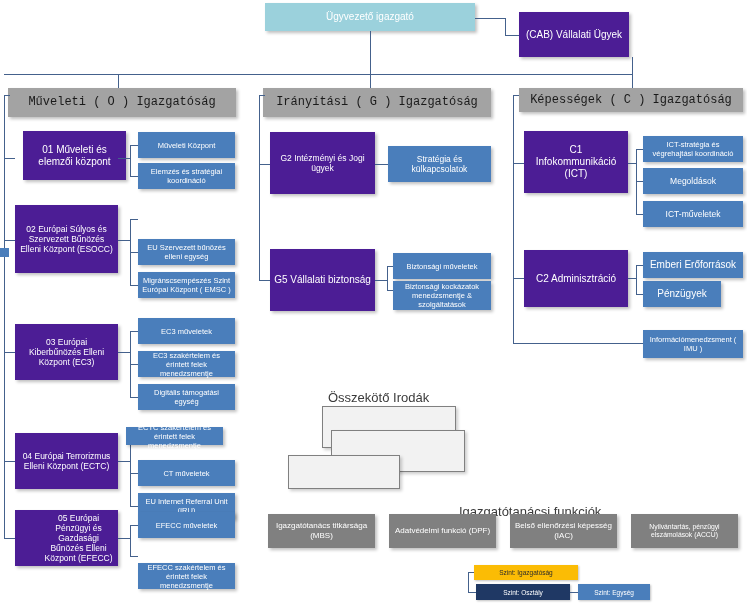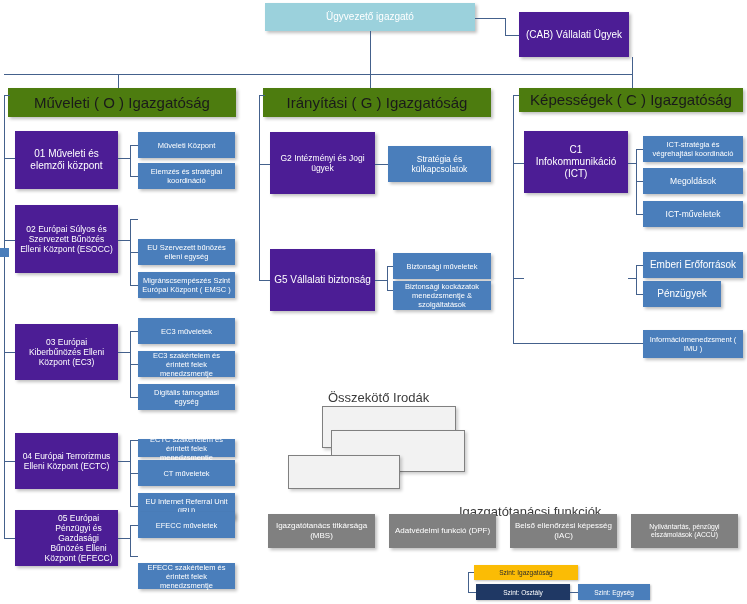--- a/index.html
+++ b/index.html
@@ -8,21 +8,21 @@
   #stage{position:relative;width:747px;height:604px;}
 
   .box{position:absolute;box-sizing:border-box;display:flex;align-items:center;
        justify-content:center;text-align:center;line-height:1.2;
        box-shadow:2px 2px 3px rgba(0,0,0,0.25);}
   .box span{display:block;padding:0 4px;}
 
   
   .ceo{background:#9BD1DC;color:#ffffff;font-size:10px;}
   
-  .dir{background:#4d7c0f;color:#1a1a1a;font-size:15px;}
+  .dir{background:#a3a3a3;color:#1a1a1a;font-size:12px;font-family:Liberation Mono, monospace;}
   
   .dept{background:#4c1d95;color:#ffffff;font-size:10px;}
   .dept.small{font-size:8.5px;}
   
   .unit{background:#4A7EBB;color:#ffffff;font-size:7.5px;}
   .unit.big{font-size:10px;}
   .unit.mid{font-size:8.5px;}
   
   .grey{background:#808080;color:#ffffff;font-size:8px;}
   .grey.small{font-size:6.8px;}
@@ -77,21 +77,21 @@
   </div>
   <div class="box dir" style="left:519px;top:88px;width:224px;height:24px;">
     <span>Képességek ( C ) Igazgatóság</span>
   </div>
 
   <div class="ln lnh" style="left:4px;top:95px;width:6px;"></div>
   <div class="ln lnv" style="left:4px;top:95px;height:443px;"></div>
   <div class="marker" style="left:0px;top:248px;"></div>
 
   <div class="ln lnh" style="left:4px;top:158px;width:11px;"></div>
-  <div class="box dept" style="left:15px;top:131px;width:103px;height:58px;">
+  <div class="box dept" style="left:23px;top:131px;width:103px;height:49px;">
     <span>01 Műveleti és elemzői központ</span>
   </div>
   <div class="ln lnh" style="left:118px;top:158px;width:12px;"></div>
   <div class="ln lnv" style="left:130px;top:145px;height:31px;"></div>
   <div class="ln lnh" style="left:130px;top:145px;width:8px;"></div>
   <div class="box unit" style="left:138px;top:132px;width:97px;height:26px;">
     <span>Műveleti Központ</span>
   </div>
   <div class="ln lnh" style="left:130px;top:176px;width:8px;"></div>
   <div class="box unit" style="left:138px;top:163px;width:97px;height:26px;">
@@ -133,21 +133,21 @@
     <span>Digitális támogatási egység</span>
   </div>
 
   <div class="ln lnh" style="left:4px;top:461px;width:11px;"></div>
   <div class="box dept small" style="left:15px;top:433px;width:103px;height:56px;">
     <span>04 Európai Terrorizmus Elleni Központ (ECTC)</span>
   </div>
   <div class="ln lnh" style="left:118px;top:461px;width:12px;"></div>
   <div class="ln lnv" style="left:130px;top:440px;height:66px;"></div>
   <div class="ln lnh" style="left:130px;top:440px;width:8px;"></div>
-  <div class="box unit" style="left:138px;top:427px;width:97px;height:18px;margin-top:12px;">
+  <div class="box unit" style="left:126px;top:427px;width:97px;height:18px;">
     <span>ECTC szakértelem és érintett felek menedzsmentje</span>
   </div>
   <div class="ln lnh" style="left:130px;top:473px;width:8px;"></div>
   <div class="box unit" style="left:138px;top:460px;width:97px;height:26px;">
     <span>CT műveletek</span>
   </div>
   <div class="ln lnh" style="left:130px;top:506px;width:8px;"></div>
   <div class="box unit" style="left:138px;top:493px;width:97px;height:26px;">
     <span>EU Internet Referral Unit (IRU)</span>
   </div>
@@ -210,20 +210,23 @@
   <div class="ln lnh" style="left:636px;top:181px;width:7px;"></div>
   <div class="box unit mid" style="left:643px;top:168px;width:100px;height:26px;">
     <span>Megoldások</span>
   </div>
   <div class="ln lnh" style="left:636px;top:214px;width:7px;"></div>
   <div class="box unit mid" style="left:643px;top:201px;width:100px;height:26px;">
     <span>ICT-műveletek</span>
   </div>
 
   <div class="ln lnh" style="left:513px;top:278px;width:11px;"></div>
+  <div class="box dept" style="left:524px;top:250px;width:104px;height:57px;">
+    <span>C2 Adminisztráció</span>
+  </div>
   <div class="ln lnh" style="left:628px;top:278px;width:8px;"></div>
   <div class="ln lnv" style="left:636px;top:265px;height:29px;"></div>
   <div class="ln lnh" style="left:636px;top:265px;width:7px;"></div>
   <div class="box unit big" style="left:643px;top:252px;width:100px;height:26px;">
     <span>Emberi Erőforrások</span>
   </div>
   <div class="ln lnh" style="left:636px;top:294px;width:7px;"></div>
   <div class="box unit big" style="left:643px;top:281px;width:78px;height:26px;">
     <span>Pénzügyek</span>
   </div>

